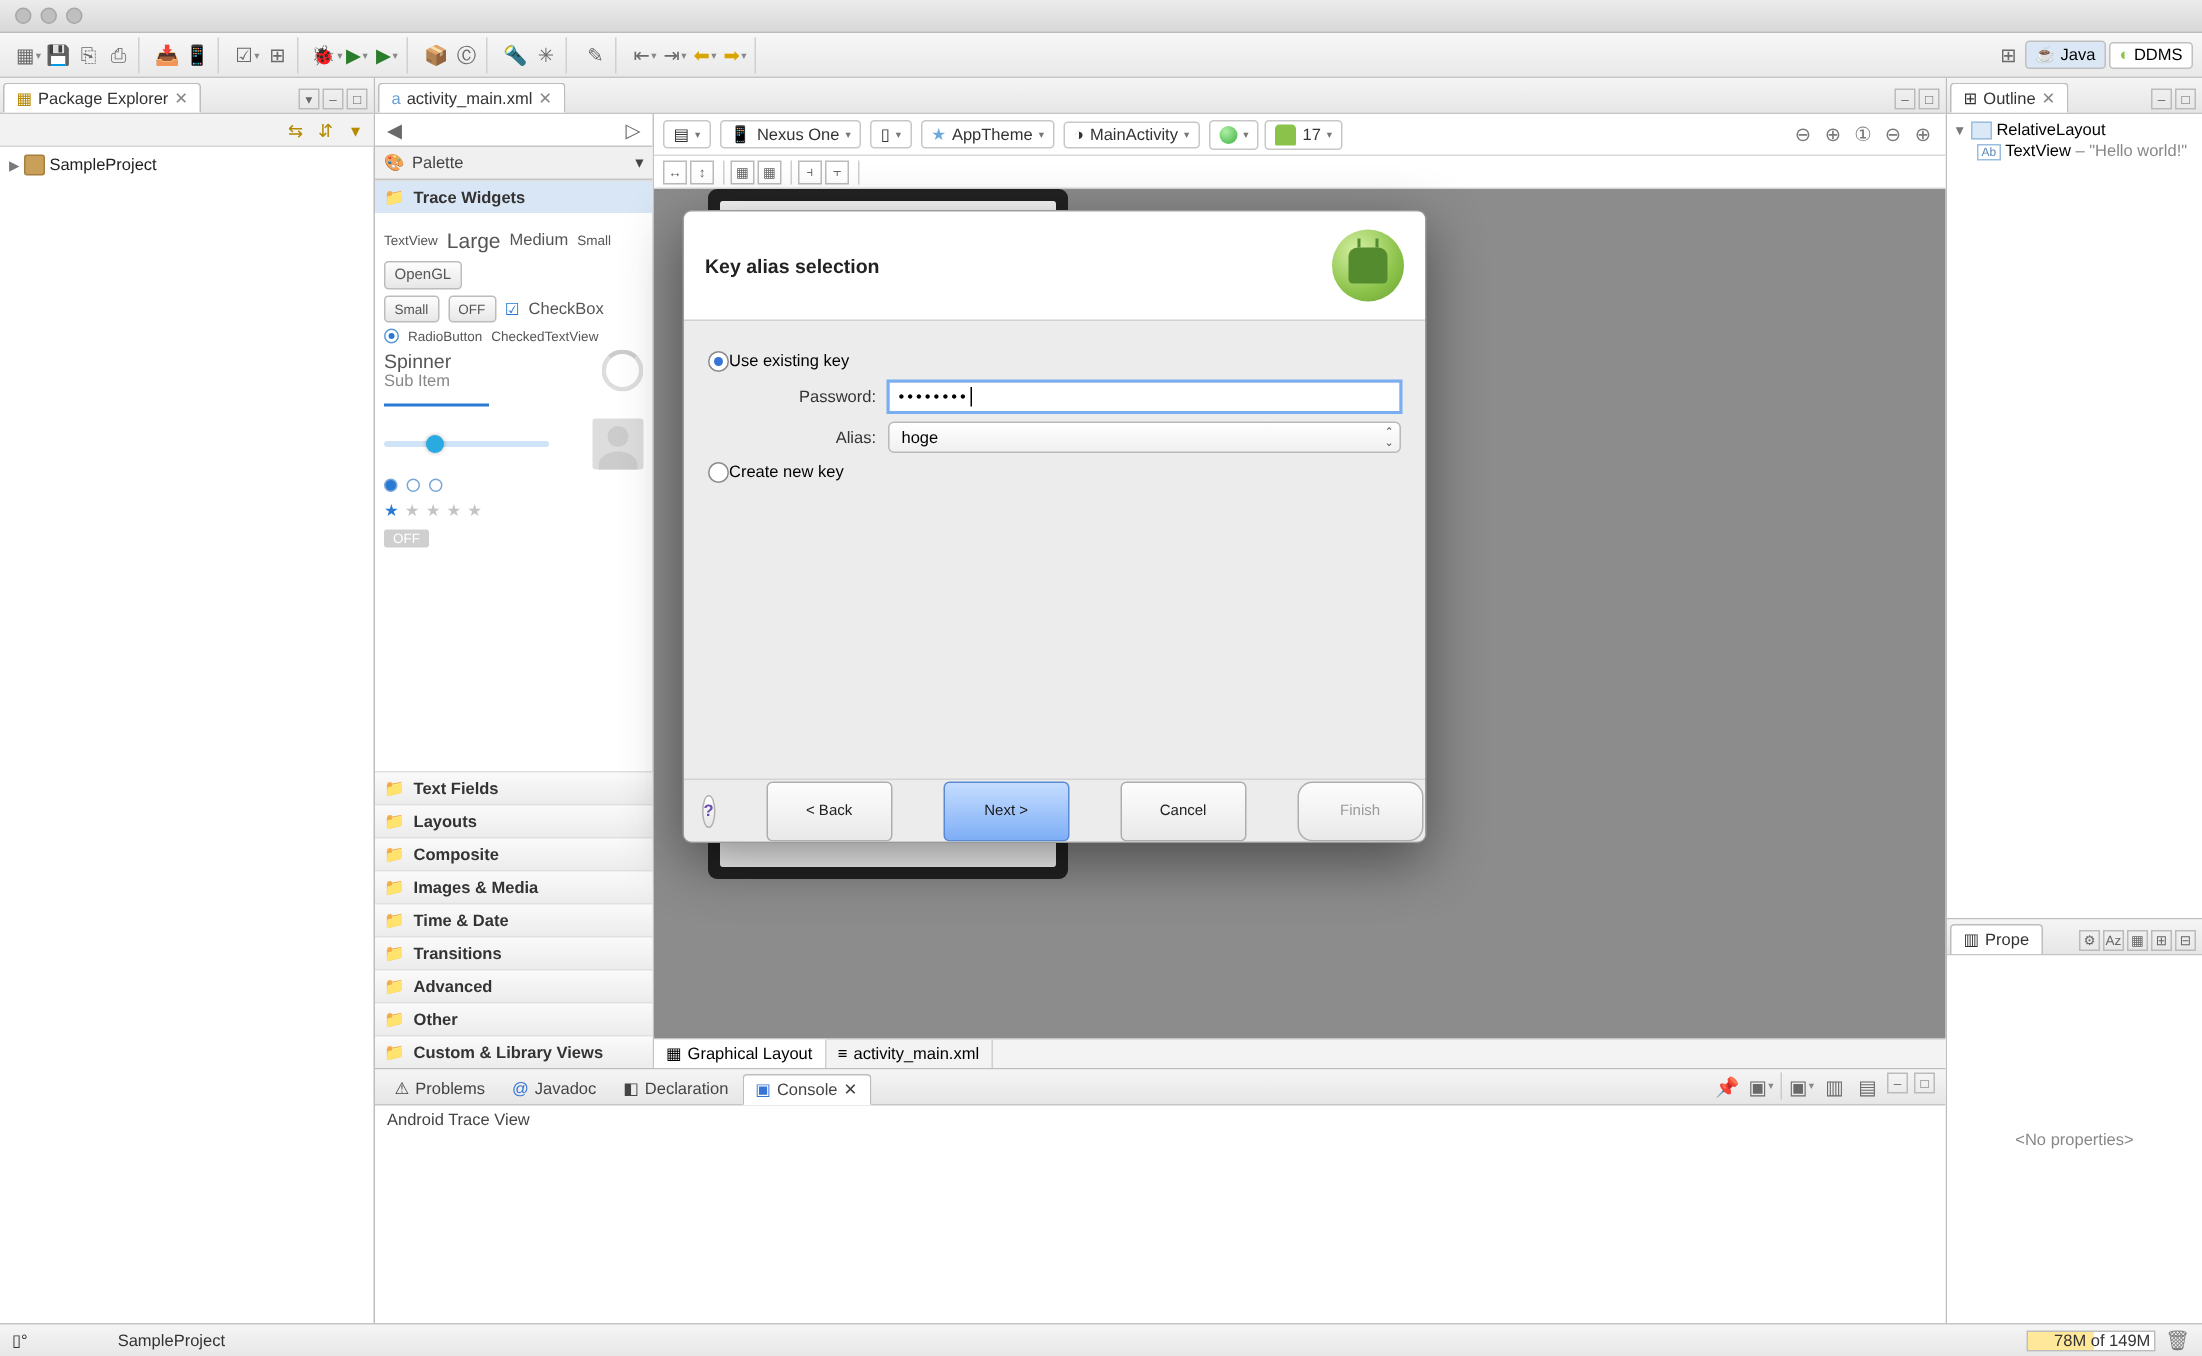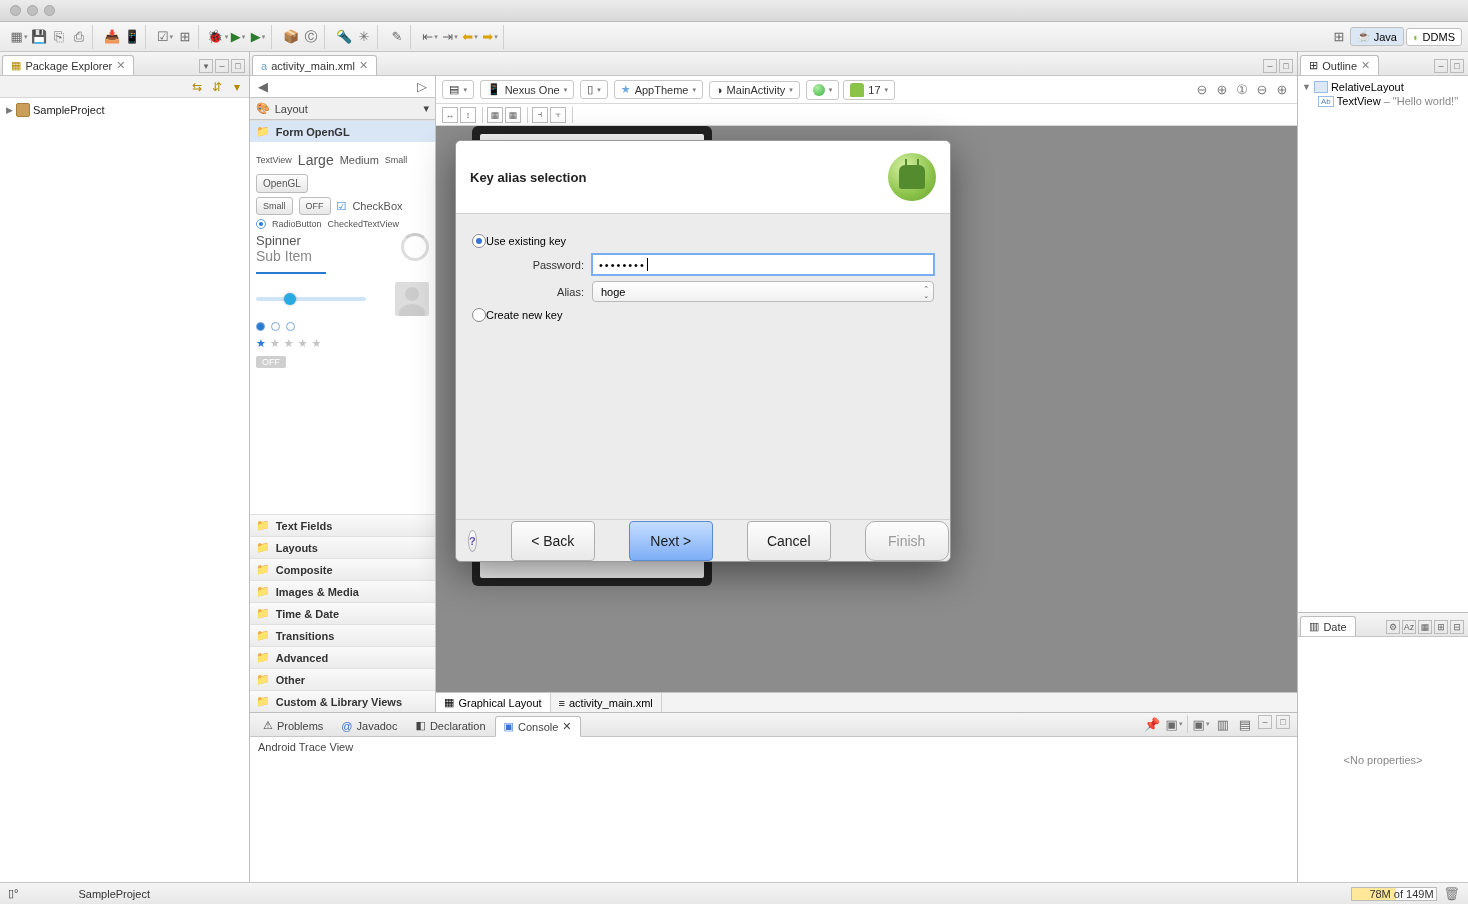--- a/index.html
+++ b/index.html
@@ -131,21 +131,21 @@
 .rb.on:after { content:""; position:absolute; inset:3px; border-radius:50%; background:#3874d6; }
 .form-row { display:flex; align-items:center; margin:6px 0 6px 40px; }
 .form-row label { width:80px; text-align:right; padding-right:8px; color:#333; }
 .mac-select { flex:1; height:21px; background:linear-gradient(#ffffff,#f0f0f0); border:1px solid #b9b9b9; border-radius:4px; padding:0 22px 0 8px; position:relative; cursor:pointer; display:flex; align-items:center; }
 .mac-select:after { content:"⌃\A⌄"; white-space:pre; position:absolute; right:4px; top:0; font-size:7px; line-height:7px; color:#555; padding-top:3px; }
 .mac-input { flex:1; height:21px; border:1px solid #bdbdbd; background:#fff; padding:0 6px; outline:2px solid #7aaef2; outline-offset:-1px; display:flex; align-items:center; letter-spacing:2px; font-family:Arial; }
 .caret { display:inline-block; width:1px; height:13px; background:#000; margin-left:1px; }
 .modal-footer { height:42px; background:#ececec; border-top:1px solid #d3d3d3; display:flex; align-items:center; padding:0 12px; gap:10px; }
 .help { width:22px; height:22px; border-radius:50%; border:1px solid #b0b0b0; background:linear-gradient(#fff,#e6e6e6); display:flex; align-items:center; justify-content:center; color:#6a4fae; font-weight:bold; cursor:pointer; }
 .modal-footer .btns { margin-left:auto; display:flex; gap:10px; }
-.mac-btn { min-width:84px; height:40px; border-radius:4px; border:1px solid #aeaeae; background:linear-gradient(#fdfdfd,#e9e9e9); display:flex; align-items:center; justify-content:center; cursor:pointer; font-size:14px; color:#222;margin-left:24px; }
+.mac-btn { min-width:84px; height:40px; border-radius:4px; border:1px solid #aeaeae; background:linear-gradient(#fdfdfd,#e9e9e9); display:flex; align-items:center; justify-content:center; cursor:pointer; font-size:10px; color:#222;margin-left:24px; }
 .mac-btn.primary { background:linear-gradient(#c5ddff,#7eaef6); border-color:#5b8ad4; color:#1a1a1a; }
 .mac-btn.disabled { color:#9a9a9a;border-radius:10px; }
 .star-ico { color:#6fa8dc; }
 .green-dot { width:12px; height:12px; border-radius:50%; background:radial-gradient(circle at 35% 30%, #aef0a3, #3cb043); }
 .droid-sm { width:14px; height:14px; background:#8bc34a; border-radius:3px 3px 1px 1px; }
 </style>
 </head>
 <body>
 
 <div class="mac-chrome">
@@ -252,26 +252,26 @@
 
       <div class="editor-shell">
 
         <div class="palette">
           <div class="pal-top">
             <span class="tb-btn">◀</span>
             <span class="tb-btn">▷</span>
           </div>
           <div class="pal-title">
             <span style="color:#6a9fd4">🎨</span>
-            <span>Layout</span>
+            <span>Palette</span>
             <span style="margin-left:auto;cursor:pointer">▾</span>
           </div>
           <div class="pal-cat sel">
               <span class="folder-ico">📁</span>
-              <span>Form OpenGL</span>
+              <span>Trace Widgets</span>
             </div>
           <div class="pal-body">
             <div class="fw">
               <div class="fw-row">
                 <span style="font-size:9px">TextView</span>
                 <span style="font-size:14px">Large</span>
                 <span style="font-size:11px">Medium</span>
                 <span style="font-size:9px">Small</span>
                 <span class="btn-look">OpenGL</span>
               </div>
@@ -282,21 +282,21 @@
                 <span>CheckBox</span>
               </div>
               <div class="fw-row">
                 <span class="radio-dot on"></span>
                 <span style="font-size:9px">RadioButton</span>
                 <span style="font-size:9px">CheckedTextView</span>
               </div>
               <div class="fw-row" style="align-items:flex-start">
                 <div>
                   <div style="font-size:13px">Spinner</div>
-                  <div style="font-size:14px;color:#888">Sub Item</div>
+                  <div style="font-size:11px;color:#888">Sub Item</div>
                 </div>
                 <div class="spinner-ring"></div>
               </div>
               <div style="height:2px;background:#2a7ad2;width:70px;margin:8px 0"></div>
               <div class="fw-row">
                 <div class="slider">
                     <div class="thumb"></div>
                   </div>
                 <div class="avatar"></div>
               </div>
@@ -482,21 +482,21 @@
         <div class="outline-row" style="padding-left:16px">
           <span style="border:1px solid #9bbde0;padding:0 2px;font-size:8px;color:#5a87b7">Ab</span>
           <span>TextView</span>
           <span style="color:#888"> – "Hello world!"</span>
         </div>
       </div>
       <div class="prop-view">
         <div class="view-tabs">
           <div class="view-tab">
             <span>▥</span>
-            <span>Date</span>
+            <span>Prope</span>
           </div>
           <div class="ctl">
             <span>⚙</span>
             <span>Aᴢ</span>
             <span>▦</span>
             <span>⊞</span>
             <span>⊟</span>
           </div>
         </div>
         <div class="prop-body">

